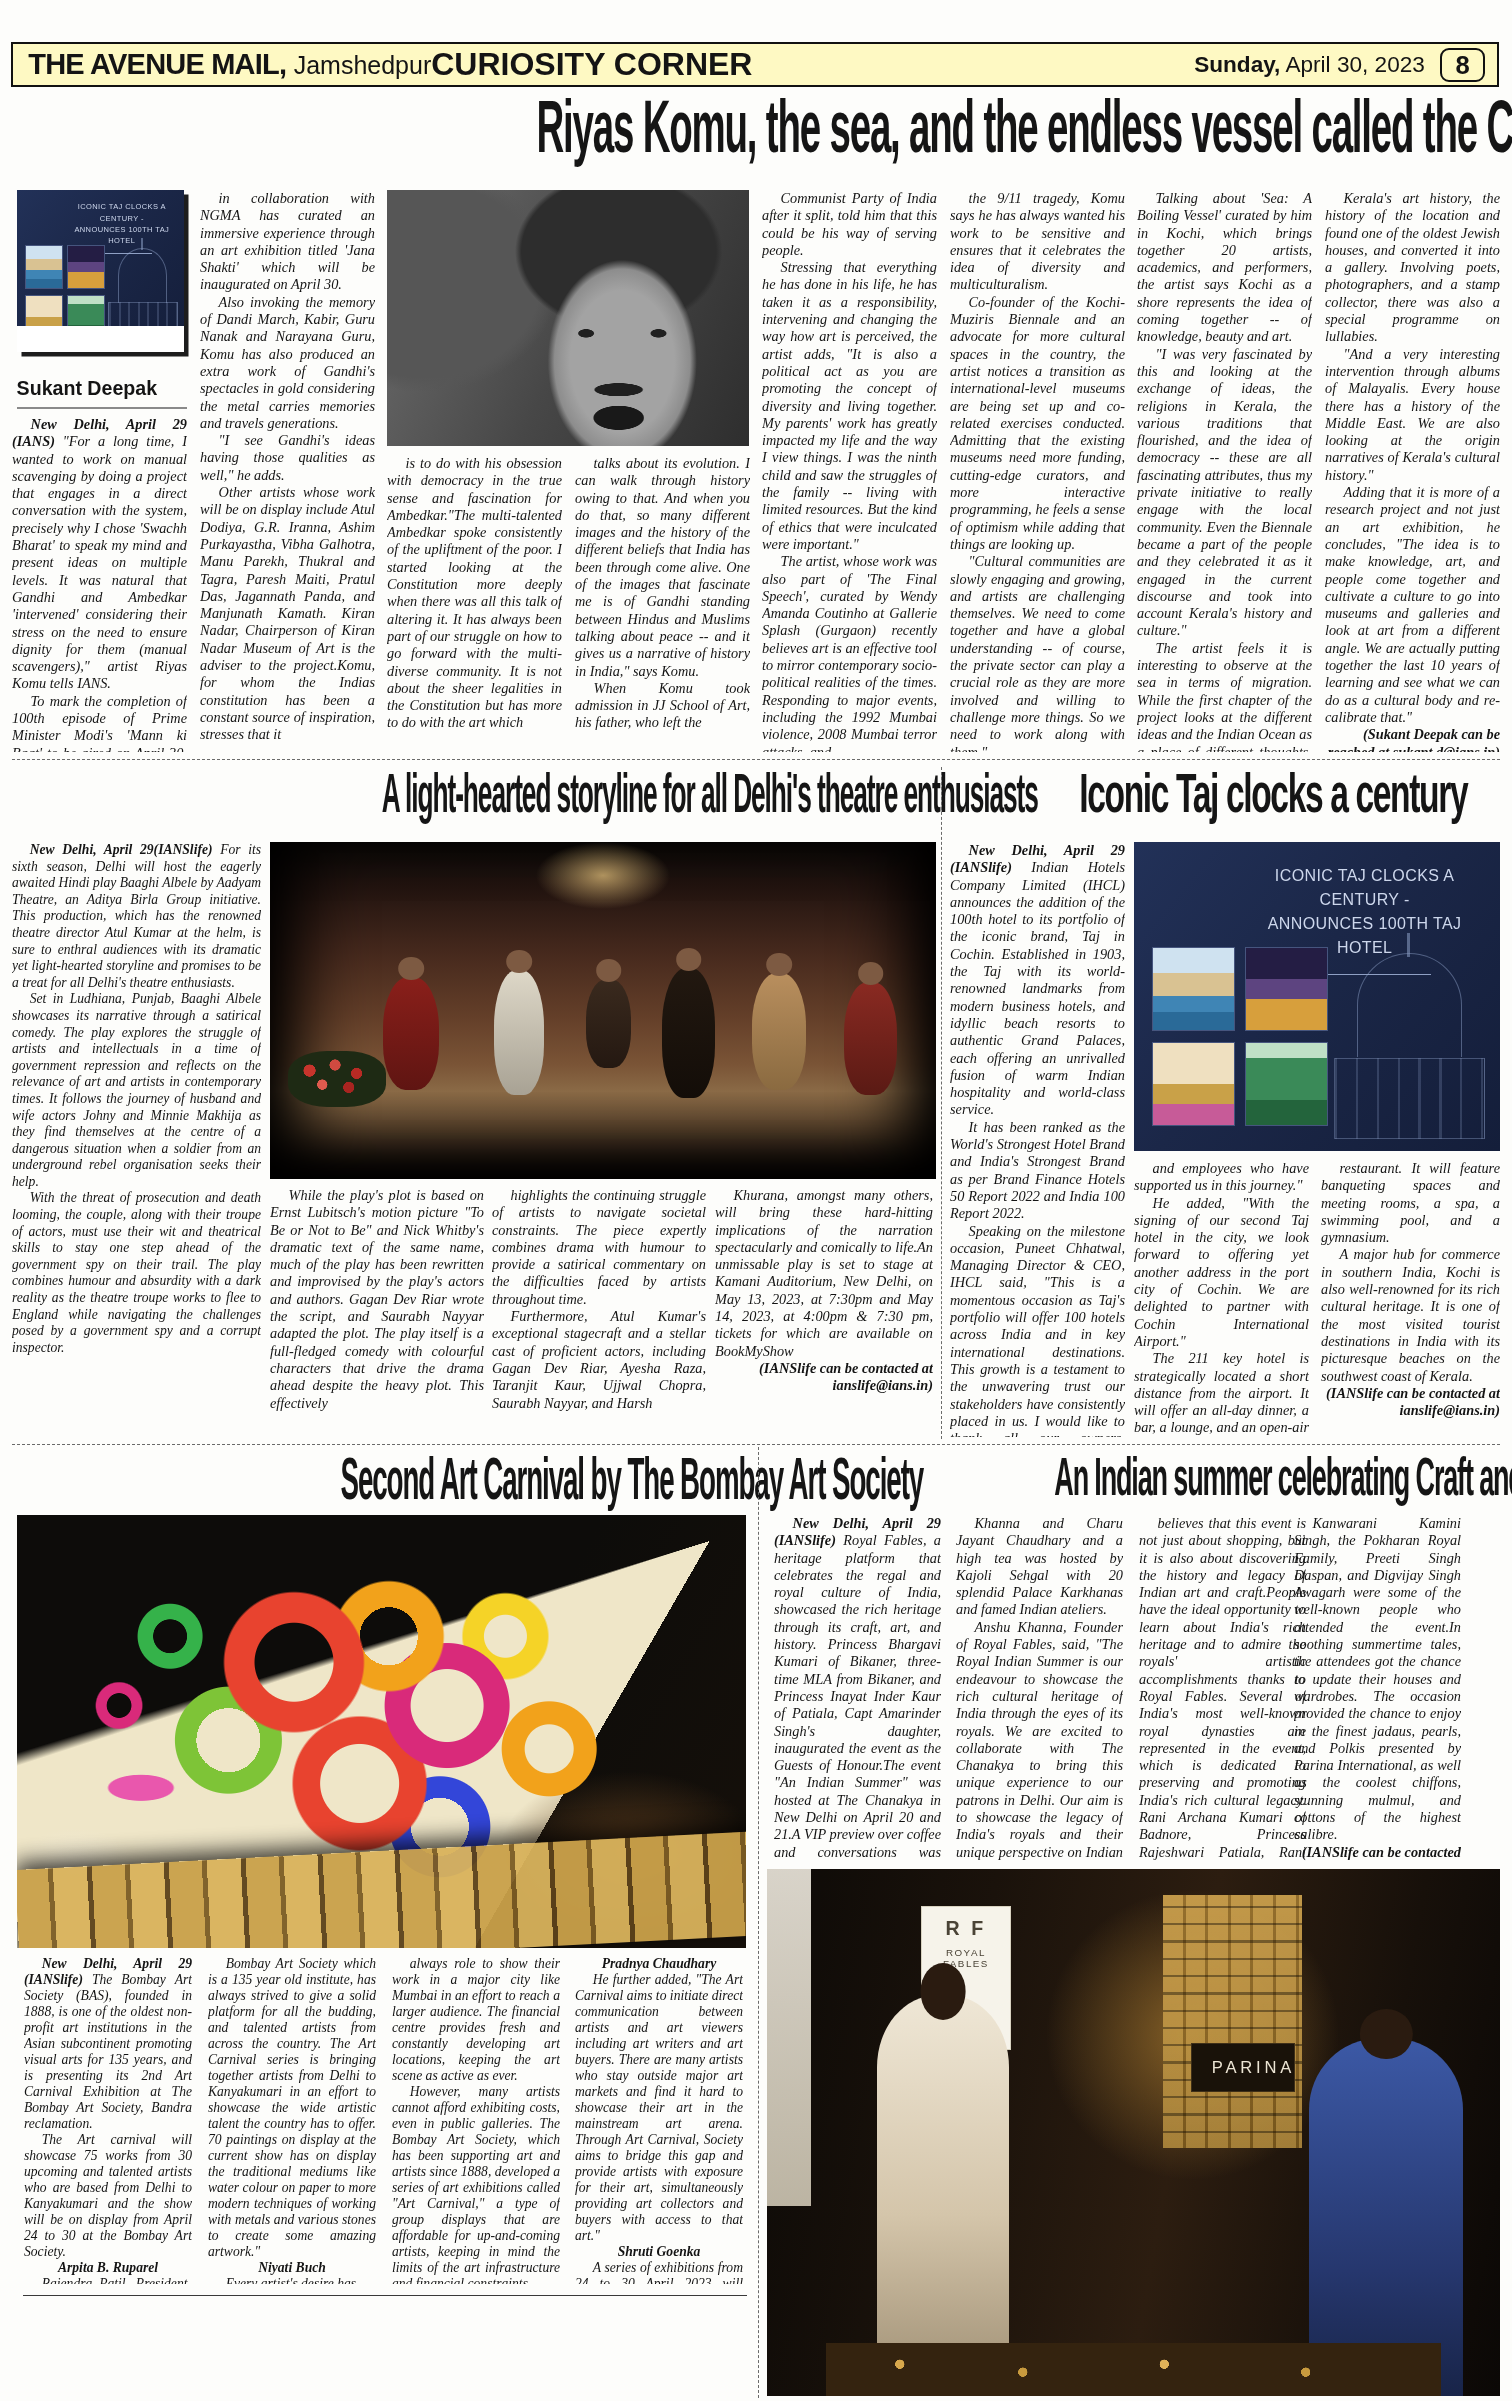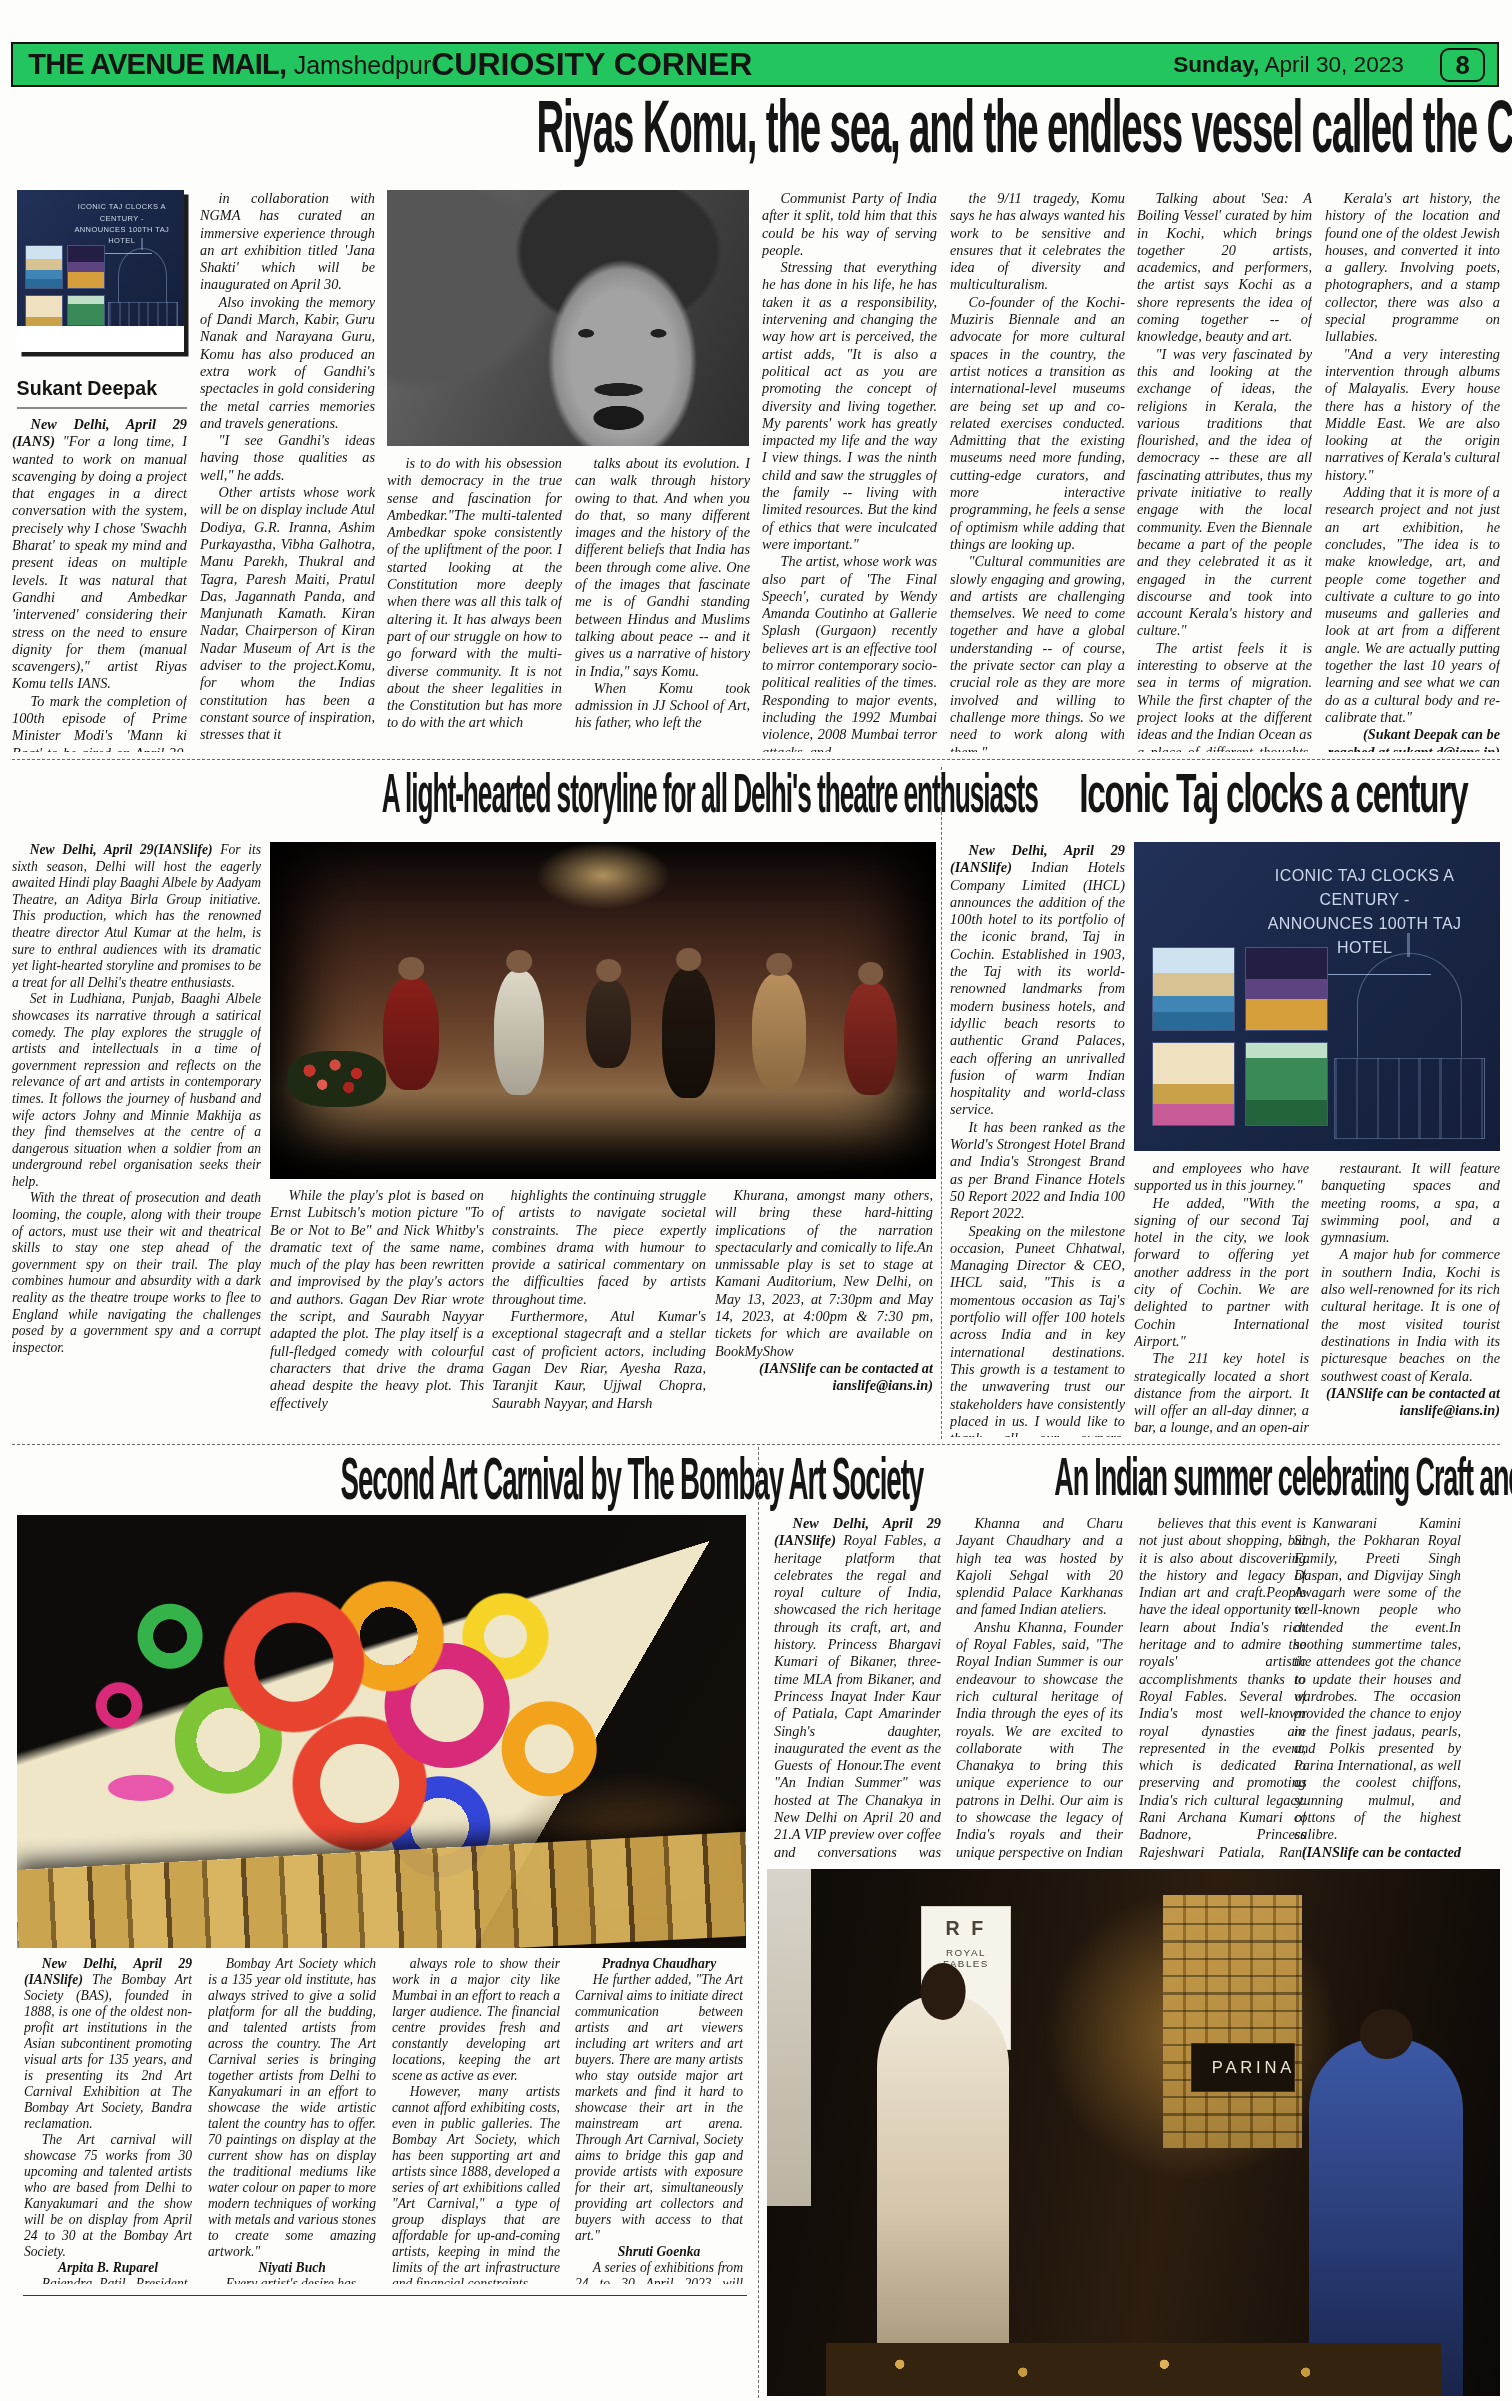--- a/index.html
+++ b/index.html
@@ -1,26 +1,26 @@
 <!DOCTYPE html>
 <html style="font-size:12px"><head>
 <meta charset="utf-8">
 <style>
   html,body{margin:0;padding:0;}
   body{width:1512px;height:2401px;position:relative;background:#fdfdfb;color:#141414;
        font-family:"Liberation Serif","DejaVu Serif",serif;overflow:hidden;}
   .abs{position:absolute;}
   
-  .masthead{left:11.3px;top:42px;width:1484px;height:41px;border:2.3px solid #111;background:#22c55e;
+  .masthead{left:11.3px;top:42px;width:1484px;height:41px;border:2.3px solid #111;background:#fef9c3;
             display:flex;align-items:center;font-family:"Liberation Sans","DejaVu Sans",sans-serif;}
   .mast-left{padding-left:15px;white-space:nowrap;}
   .mast-paper{font-weight:bold;font-size:29px;letter-spacing:-0.8px;}
   .mast-city{font-size:25px;margin-left:7.5px;}
   .mast-center{flex:1;text-align:left;font-weight:bold;font-size:32px;letter-spacing:0px;}
-  .mast-right{display:flex;align-items:center;gap:36px;padding-right:12px;white-space:nowrap;}
+  .mast-right{display:flex;align-items:center;gap:15px;padding-right:12px;white-space:nowrap;}
   .mast-date{font-size:22.6px;}
   .mast-date b{font-weight:bold;}
   .pagenum{border:2.3px solid #111;border-radius:9px;padding:0 13.6px;font-weight:bold;font-size:25.6px;
            height:30px;line-height:30px;}
   
   .hwrap{text-align:center;overflow:visible;}
   .cond{display:inline-block;font-family:"Liberation Sans","DejaVu Sans",sans-serif;font-weight:bold;
         white-space:nowrap;transform:scaleX(var(--sx));transform-origin:center;line-height:1.02;
         letter-spacing:-2.3px;color:#151515;}
   

